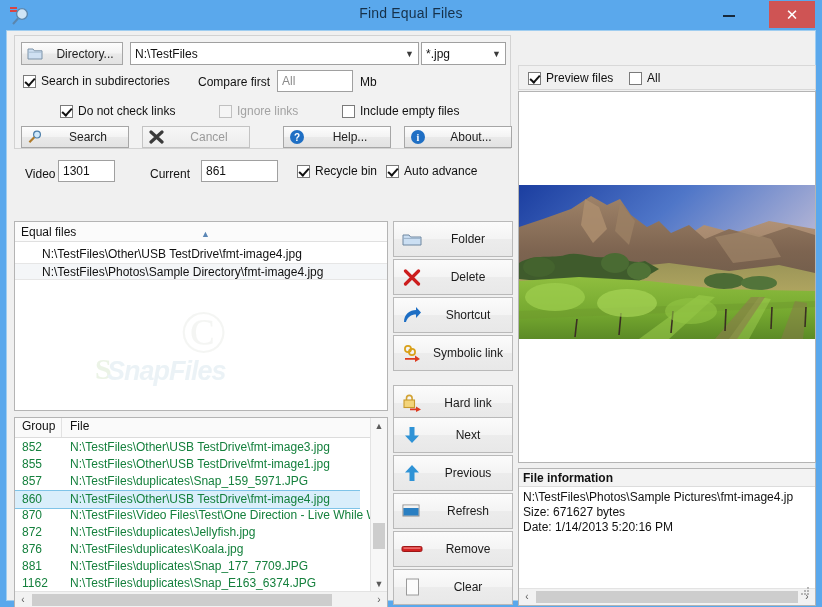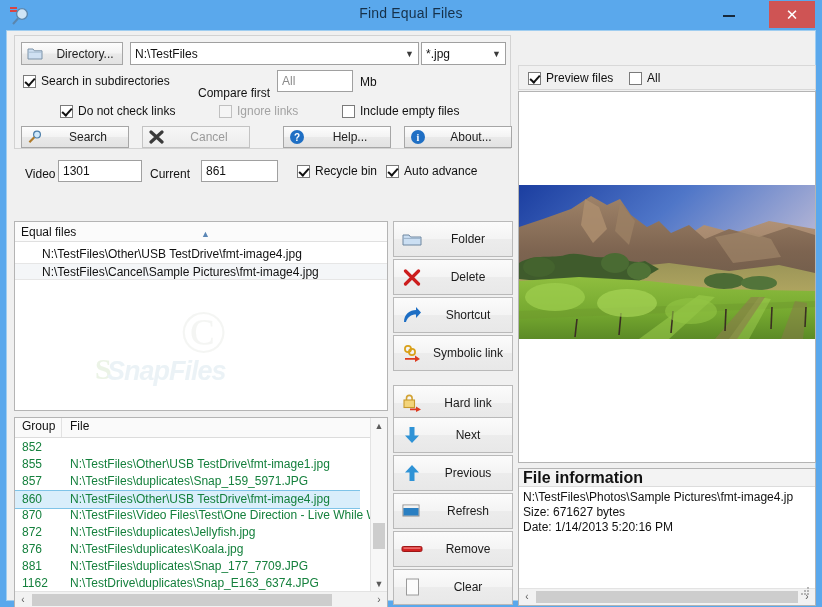--- a/index.html
+++ b/index.html
@@ -137,21 +137,21 @@
   }
   .actbtn .ic{width:36px;display:flex;align-items:center;justify-content:center;}
   .actbtn .lbl{flex:1;text-align:center;padding-right:6px;}
 
   
   .prevhead{left:511px;top:34px;width:298px;height:25px;background:#f0f0f0;border:1px solid #d8d8d8;}
   .prevbox{position:absolute;left:511px;top:60px;width:298px;height:372px;background:#fff;border:1px solid #b4b4b4;box-sizing:border-box;overflow:hidden;}
   .photo{position:absolute;left:0;top:93px;width:296px;height:154px;}
   .infopanel{position:absolute;left:511px;top:437px;width:298px;height:138px;background:#fff;border:1px solid #b4b4b4;box-sizing:border-box;overflow:hidden;}
   .infohead{position:absolute;left:0;top:0;width:100%;height:18px;background:#f3f3f3;border-bottom:1px solid #dcdcdc;
-            font-size:16px;font-weight:bold;color:#111;line-height:18px;padding-left:4px;box-sizing:border-box;}
+            font-size:12px;font-weight:bold;color:#111;line-height:18px;padding-left:4px;box-sizing:border-box;}
   .infoline{position:absolute;left:4px;font-size:12px;color:#111;white-space:nowrap;}
   .infoline.b{font-weight:normal;}
 
   .grip{position:absolute;right:5px;bottom:4px;width:9px;height:9px;}
   .grip i{position:absolute;width:2px;height:2px;background:#b6b6b6;}
 </style>
 </head>
 <body>
 
 <div class="window">
@@ -200,21 +200,21 @@
       <div class="combo" style="left:406px;top:6px;width:85px;height:23px;">
         <span class="val">*.jpg</span>
         <span class="arrow">▼</span>
       </div>
 
       <div class="chk checked" style="left:8px;top:38px;">
         <span class="box"></span>
         <span>Search in subdirectories</span>
       </div>
 
-      <div class="lbltxt" style="left:183px;top:39px;margin-top:11px;">Compare first</div>
+      <div class="lbltxt" style="left:183px;top:39px;">Compare first</div>
       <div class="txtbox ph" style="left:262px;top:34px;width:76px;height:22px;">All</div>
       <div class="lbltxt" style="left:345px;top:39px;">Mb</div>
 
       <div class="chk checked" style="left:8px;top:68px;margin-left:37px;">
         <span class="box"></span>
         <span>Do not check links</span>
       </div>
 
       <div class="chk dim" style="left:204px;top:68px;">
         <span class="box"></span>
@@ -260,21 +260,21 @@
           <svg width="16" height="16" viewBox="0 0 16 16">
             <circle cx="8" cy="8" r="7" fill="#1f6fc4"></circle>
             <text x="8" y="12" font-size="10" font-family="Liberation Serif, serif" fill="#fff" text-anchor="middle" font-weight="bold">i</text>
           </svg>
         </span>
         <span class="lbl">About...</span>
       </div>
     </div>
 
     <div class="lbltxt" style="left:18px;top:136px;">Video</div>
-    <div class="txtbox" style="left:51px;top:129px;width:84px;height:22px;">1301</div>
+    <div class="txtbox" style="left:51px;top:129px;width:57px;height:22px;">1301</div>
 
     <div class="lbltxt" style="left:143px;top:136px;">Current</div>
     <div class="txtbox" style="left:194px;top:129px;width:77px;height:22px;">861</div>
 
     <div class="chk checked" style="left:290px;top:133px;">
       <span class="box"></span>
       <span>Recycle bin</span>
     </div>
     <div class="chk checked" style="left:379px;top:133px;">
       <span class="box"></span>
@@ -287,32 +287,33 @@
         <span class="sortmark">▲</span>
       </div>
 
       <div class="wm">
         <span class="wm-c">©</span>
         <span class="wm-s">S</span>
         <span class="wm-t">SnapFiles</span>
       </div>
 
       <div class="eqrow" style="top:24px;">N:\TestFiles\Other\USB TestDrive\fmt-image4.jpg</div>
-      <div class="eqrow sel" style="top:41px;">N:\TestFiles\Cancel\Sample Pictures\fmt-image4.jpg</div>
+      <div class="eqrow sel" style="top:41px;">N:\TestFiles\Photos\Sample Directory\fmt-image4.jpg</div>
     </div>
 
     <div class="panel grppanel">
       <div class="grphead">
         <span class="c1">Group</span>
         <span class="div"></span>
         <span class="c2">File</span>
       </div>
 
       <div class="grow" style="top:21px;">
         <span class="g">852</span>
+        <span class="f">N:\TestFiles\Other\USB TestDrive\fmt-image3.jpg</span>
       </div>
       <div class="grow" style="top:38px;">
         <span class="g">855</span>
         <span class="f">N:\TestFiles\Other\USB TestDrive\fmt-image1.jpg</span>
       </div>
       <div class="grow" style="top:55px;">
         <span class="g">857</span>
         <span class="f">N:\TestFiles\duplicates\Snap_159_5971.JPG</span>
       </div>
       <div class="grow sel" style="top:72px;">
@@ -330,21 +331,21 @@
       <div class="grow" style="top:123px;">
         <span class="g">876</span>
         <span class="f">N:\TestFiles\duplicates\Koala.jpg</span>
       </div>
       <div class="grow" style="top:140px;">
         <span class="g">881</span>
         <span class="f">N:\TestFiles\duplicates\Snap_177_7709.JPG</span>
       </div>
       <div class="grow" style="top:157px;">
         <span class="g">1162</span>
-        <span class="f">N:\TestDrive\duplicates\Snap_E163_6374.JPG</span>
+        <span class="f">N:\TestFiles\duplicates\Snap_E163_6374.JPG</span>
       </div>
 
       <div class="vscroll">
         <div class="vs-up">▲</div>
         <div class="vs-thumb" style="top:105px;height:26px;"></div>
         <div class="vs-dn">▼</div>
       </div>
       <div class="hscroll">
         <div class="hs-l">‹</div>
         <div class="hs-thumb" style="left:17px;width:300px;"></div>

